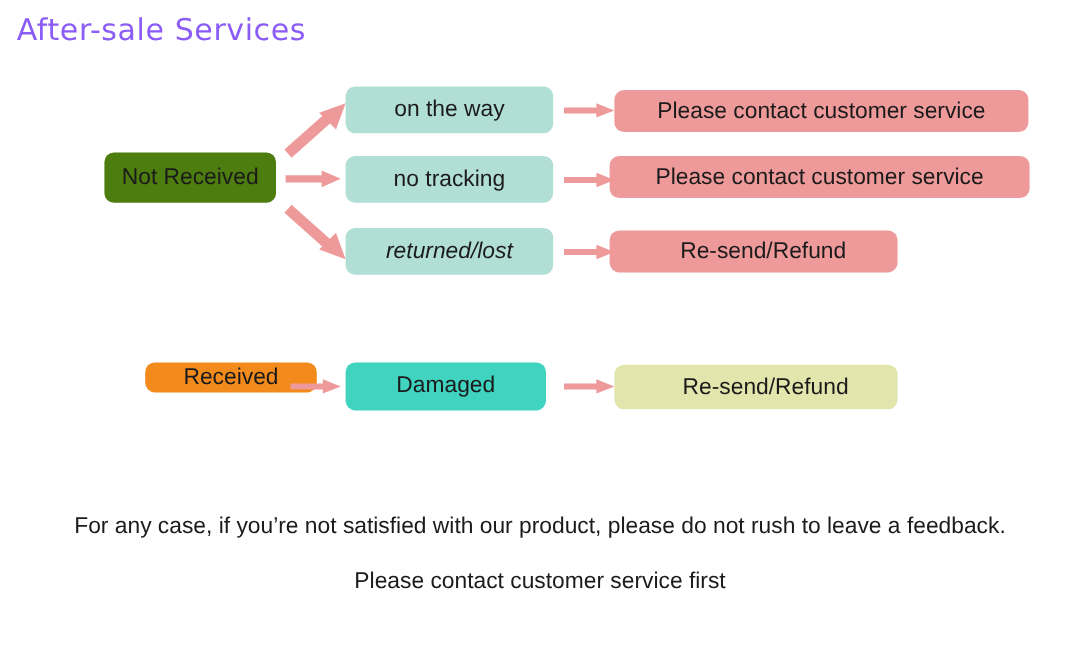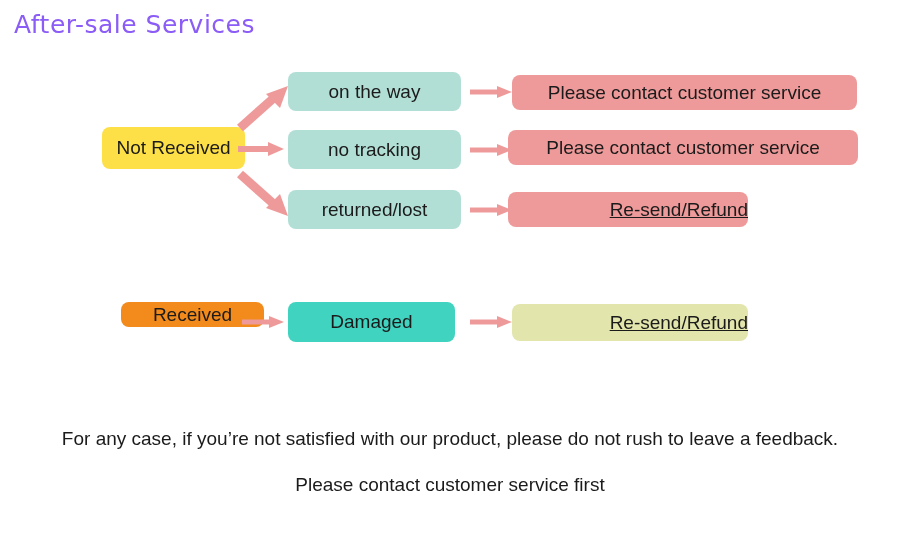--- a/index.html
+++ b/index.html
@@ -38,21 +38,21 @@
     position: absolute;
     display: flex;
     align-items: center;
     border-radius: 8px;
     font-size: 19px;
     color: #1b1b1b;
     box-sizing: border-box;
     white-space: nowrap;
   }
   .node.center { justify-content: center; }
-  .node.left   { justify-content: flex-end; padding-left: 16px; text-decoration: underline; }
+  .node.left   { justify-content: center; padding-left: 16px; }
 
   
   .arrow {
     position: absolute;
   }
   .arrow svg { display: block; overflow: visible; }
 
   
   .footer-line {
     position: absolute;
@@ -65,21 +65,21 @@
   #footer1 { left: 0; top: 428px; }
   #footer2 { left: 0; top: 474px; }
 </style>
 </head>
 <body>
 
 <div id="slide">
 
   <div id="title">After-sale Services</div>
 
-  <div class="node center" style="left:87px; top:127px; width:143px; height:42px; background:#fde047;margin-left:15px;">
+  <div class="node center" style="left:87px; top:127px; width:143px; height:42px; background:#4d7c0f;">
     <span>Not Received</span>
   </div>
 
   <div class="arrow" style="left:236px; top:82px;">
     <svg width="56" height="52" viewBox="0 0 56 52">
       <path d="M4 46 L40 14" stroke="#ef9a9a" stroke-width="9" stroke-linecap="butt" fill="none"></path>
       <path d="M52 4 L30 12 L44 26 Z" fill="#ef9a9a"></path>
     </svg>
   </div>
 
@@ -98,21 +98,21 @@
   </div>
 
   <div class="node center" style="left:288px; top:130px; width:173px; height:39px; background:#b2dfd5;">
     <span>no tracking</span>
   </div>
 
   <div class="node center" style="left:288px; top:72px; width:173px; height:39px; background:#b2dfd5;">
     <span>on the way</span>
   </div>
 
-  <div class="node center" style="left:288px; top:190px; width:173px; height:39px; background:#b2dfd5;">
+  <div class="node center" style="left:288px; top:190px; width:173px; height:39px; background:#b2dfd5;font-style:italic;">
     <span>returned/lost</span>
   </div>
 
   <div class="arrow" style="left:470px; top:82px;">
     <svg width="44" height="20" viewBox="0 0 44 20">
       <path d="M0 10 L29 10" stroke="#ef9a9a" stroke-width="5" fill="none"></path>
       <path d="M42 10 L27 4 L27 16 Z" fill="#ef9a9a"></path>
     </svg>
   </div>
 

